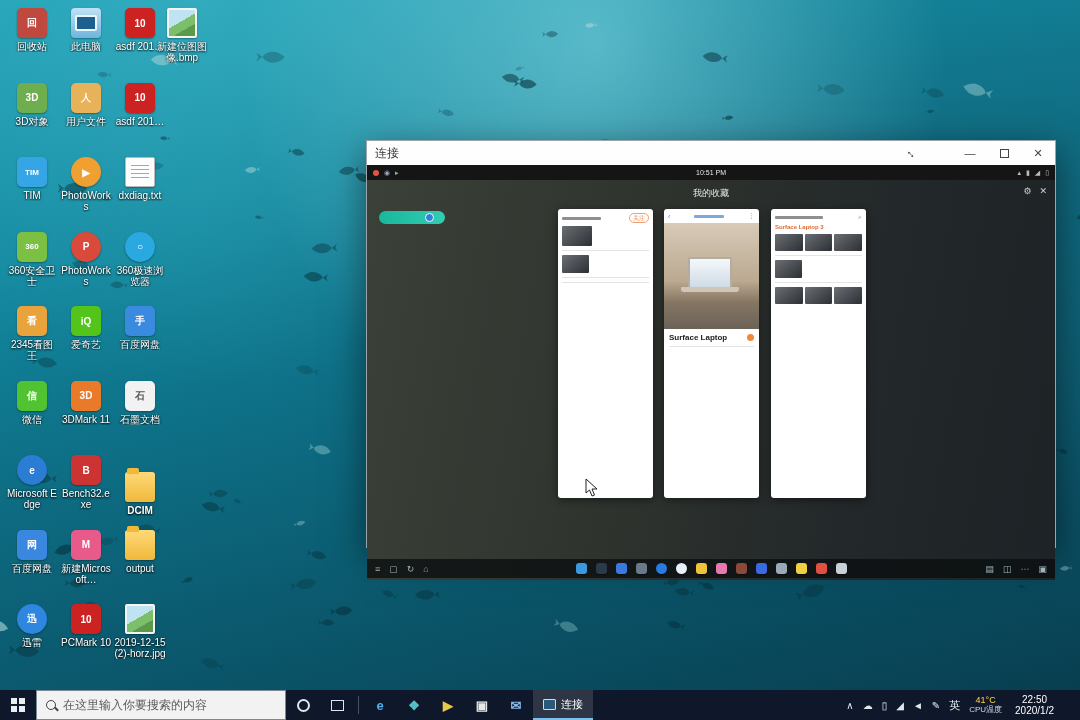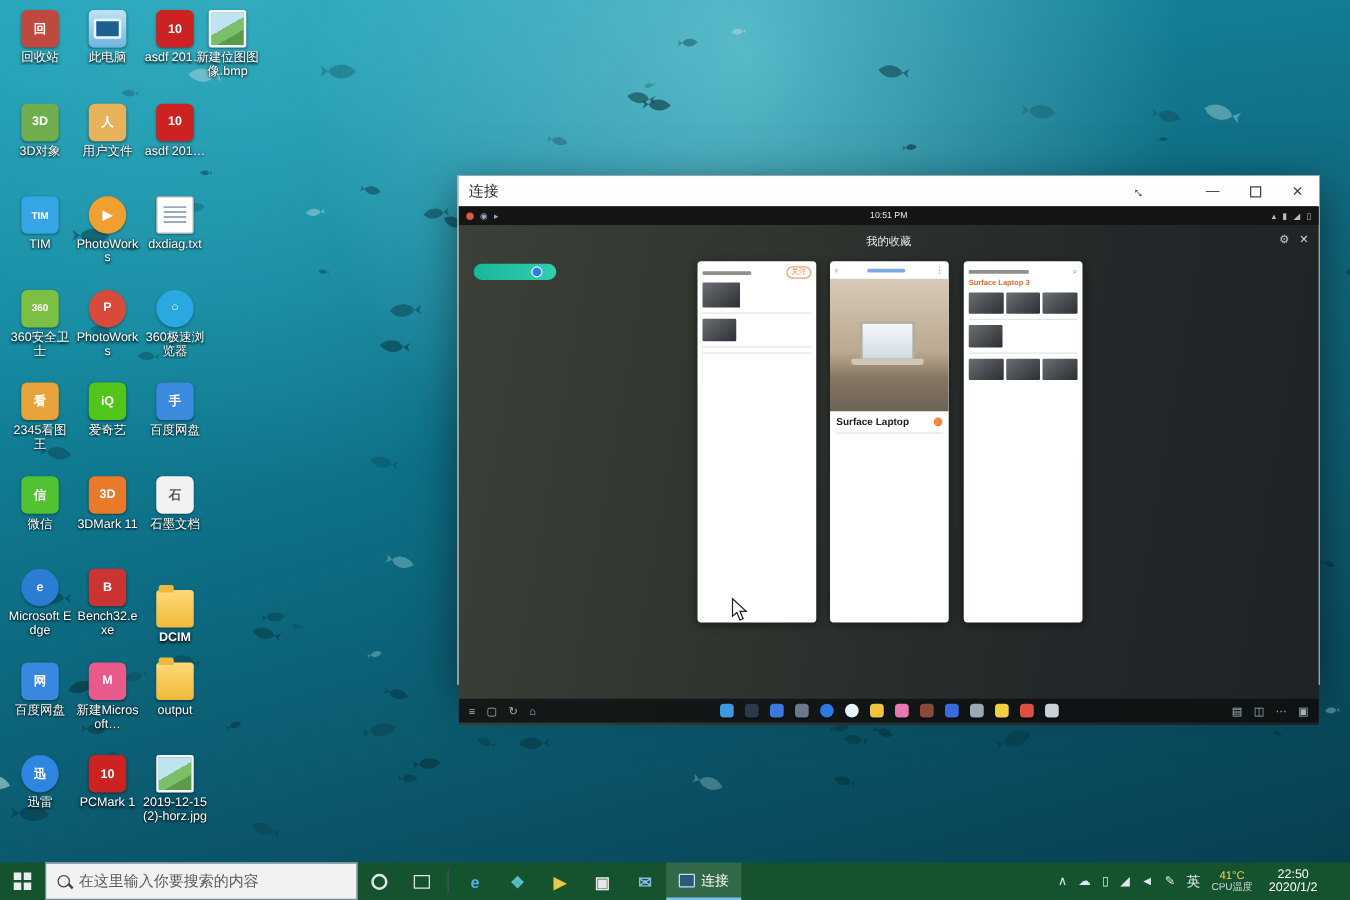--- a/index.html
+++ b/index.html
@@ -104,21 +104,21 @@
   .rdock .dl { display:flex; gap:9px; color:#9fb3bb; font-size:9px; width:150px; }
   .rdock .dc { flex:1; display:flex; gap:9px; justify-content:center; align-items:center; }
   .rdock .dc .dicon2 { width:11px; height:11px; border-radius:3px; box-shadow:0 1px 1px rgba(0,0,0,0.4); }
   .rdock .dr { display:flex; gap:9px; color:#9fb3bb; font-size:9px; width:150px; justify-content:flex-end; }
 
   
   .cursor { position:absolute; left:585px; top:478px; z-index:50; }
 
   
   .taskbar { position:absolute; left:0; bottom:0; width:1080px; height:30px;
-    background:#14532d; display:flex; align-items:stretch; z-index:40; }
+    background:#0f172a; display:flex; align-items:stretch; z-index:40; }
   .startbtn { width:36px; display:flex; align-items:center; justify-content:center; cursor:pointer; }
   .winlogo { width:14px; height:14px; display:grid; grid-template-columns:6px 6px; grid-template-rows:6px 6px; gap:2px; }
   .winlogo span { background:#e8eef2; }
   .searchbox { width:250px; background:#f2f2f2; display:flex; align-items:center; gap:7px;
     padding:0 9px; border:1px solid #7a8a94; cursor:text; }
   .searchbox .ph { font-size:12px; color:#5a5a5a; white-space:nowrap; overflow:hidden; }
   .mag { width:10px; height:10px; border:1.7px solid #444; border-radius:50%; position:relative; flex:0 0 auto; }
   .mag::after { content:""; position:absolute; width:5px; height:1.7px; background:#444;
     right:-4px; bottom:-1px; transform:rotate(45deg); }
   .tbicon { width:34px; display:flex; align-items:center; justify-content:center; font-size:13px; color:#dfe7ec; cursor:pointer; }
@@ -312,21 +312,21 @@
     <div class="dicon" style="left: 60px; top: 455px;">
       <div class="tile " style="background: rgb(204, 51, 51);">B</div>
       <div class="lbl">Bench32.exe</div>
     </div>
     <div class="dicon" style="left: 60px; top: 529.5px;">
       <div class="tile " style="background: rgb(232, 90, 138);">M</div>
       <div class="lbl">新建Microsoft…</div>
     </div>
     <div class="dicon" style="left: 60px; top: 604px;">
       <div class="tile " style="background: rgb(204, 34, 34);">10</div>
-      <div class="lbl">PCMark 1</div>
+      <div class="lbl">PCMark 10</div>
     </div>
     <div class="dicon" style="left: 114px; top: 8px;">
       <div class="tile " style="background: rgb(204, 34, 34);">10</div>
       <div class="lbl">asdf 201…</div>
     </div>
     <div class="dicon" style="left: 114px; top: 82.5px;">
       <div class="tile " style="background: rgb(204, 34, 34);">10</div>
       <div class="lbl">asdf 201…</div>
     </div>
     <div class="dicon" style="left: 114px; top: 157px;">

